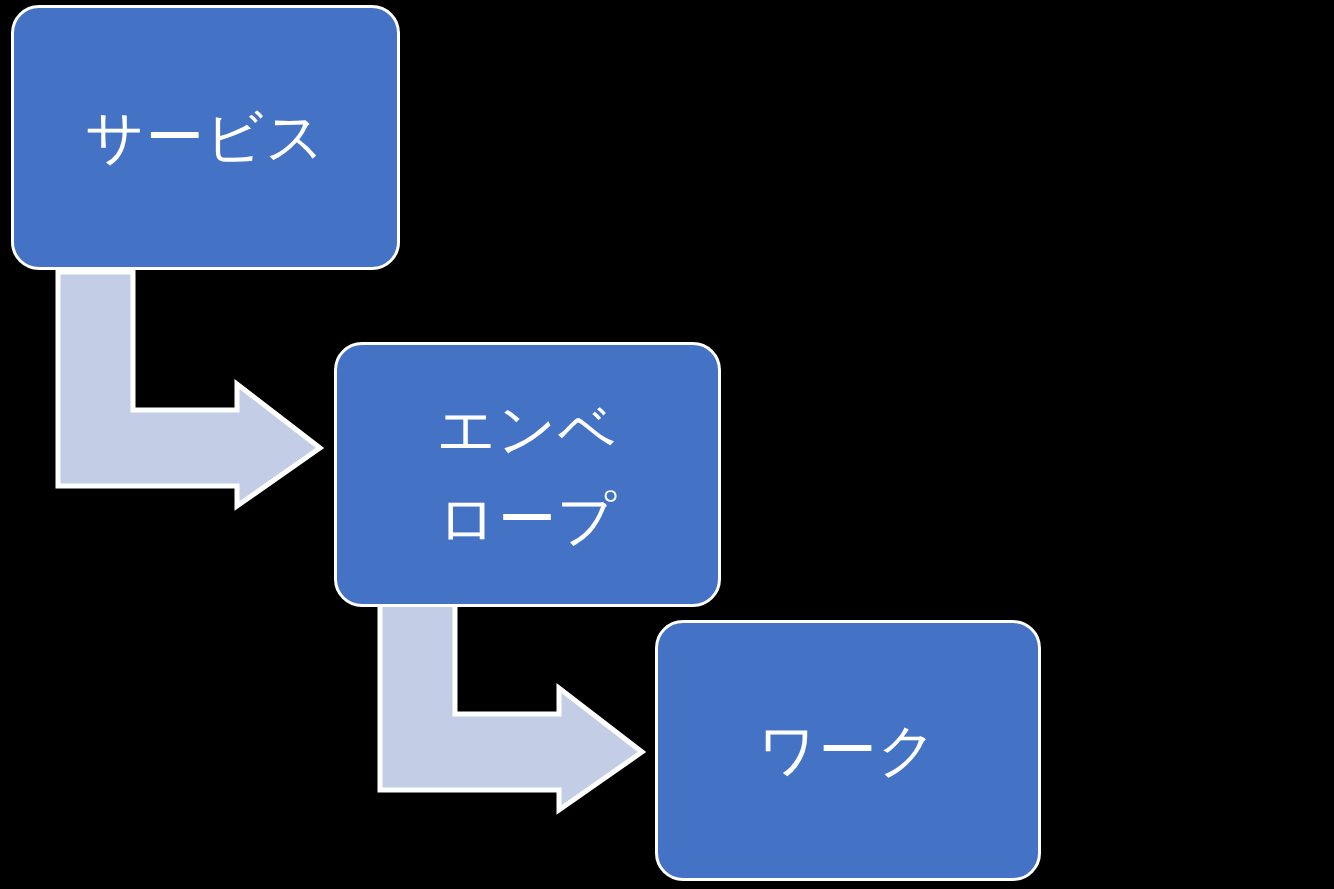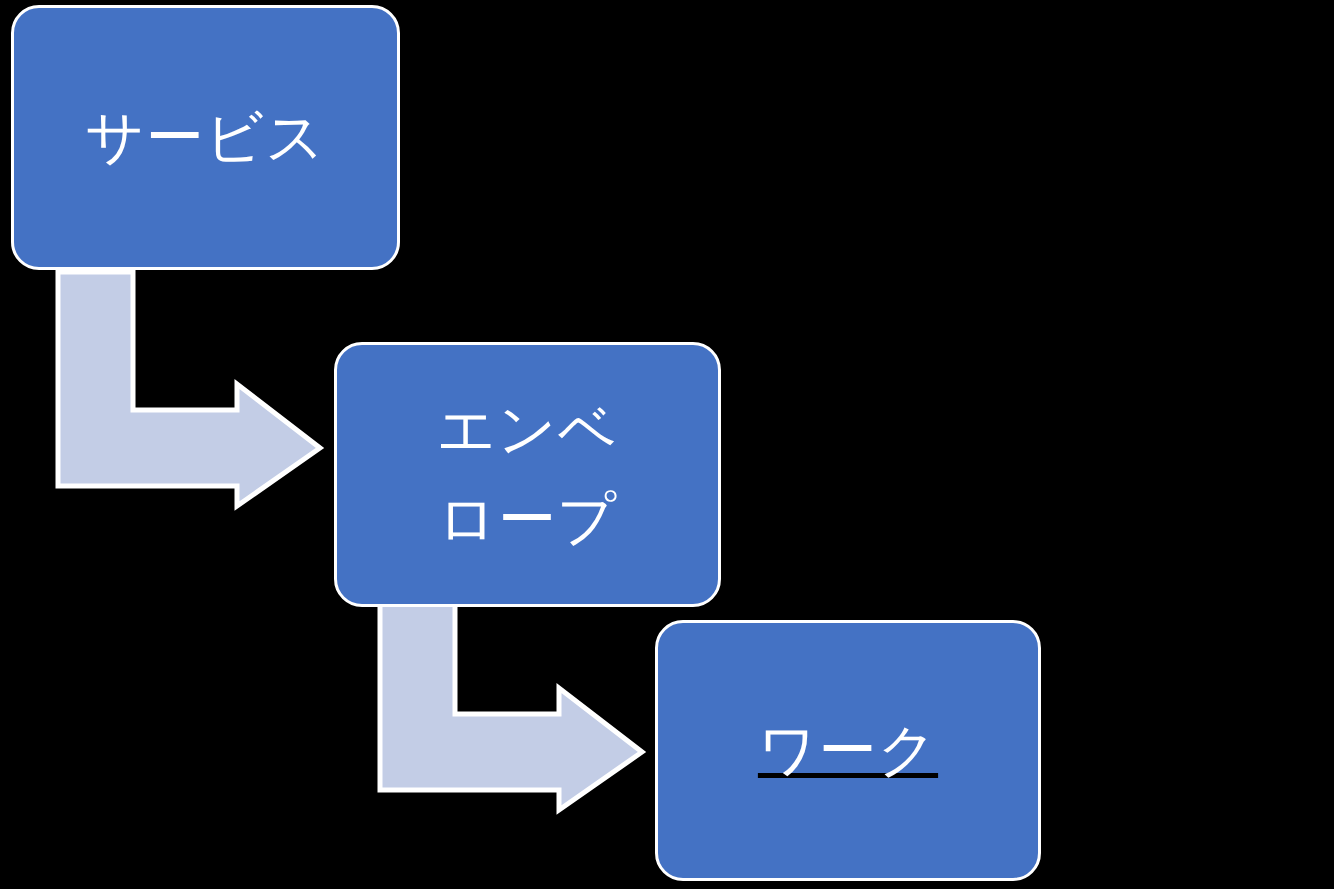--- a/index.html
+++ b/index.html
@@ -64,17 +64,17 @@
 
   <div class="node" style="left:11px; top:5px; width:389px; height:265px;">
     <span class="node-label">サービス</span>
   </div>
 
   <div class="node" style="left:334px; top:310px; width:387px; height:265px;margin-top:32px;">
     <span class="node-label">エンベ
 ロープ</span>
   </div>
 
-  <div class="node" style="left:655px; top:620px; width:386px; height:261px;text-decoration:underline;">
+  <div class="node" style="left:655px; top:620px; width:386px; height:261px;">
     <span class="node-label">ワーク</span>
   </div>
 
 </div>
 
 </body></html>

